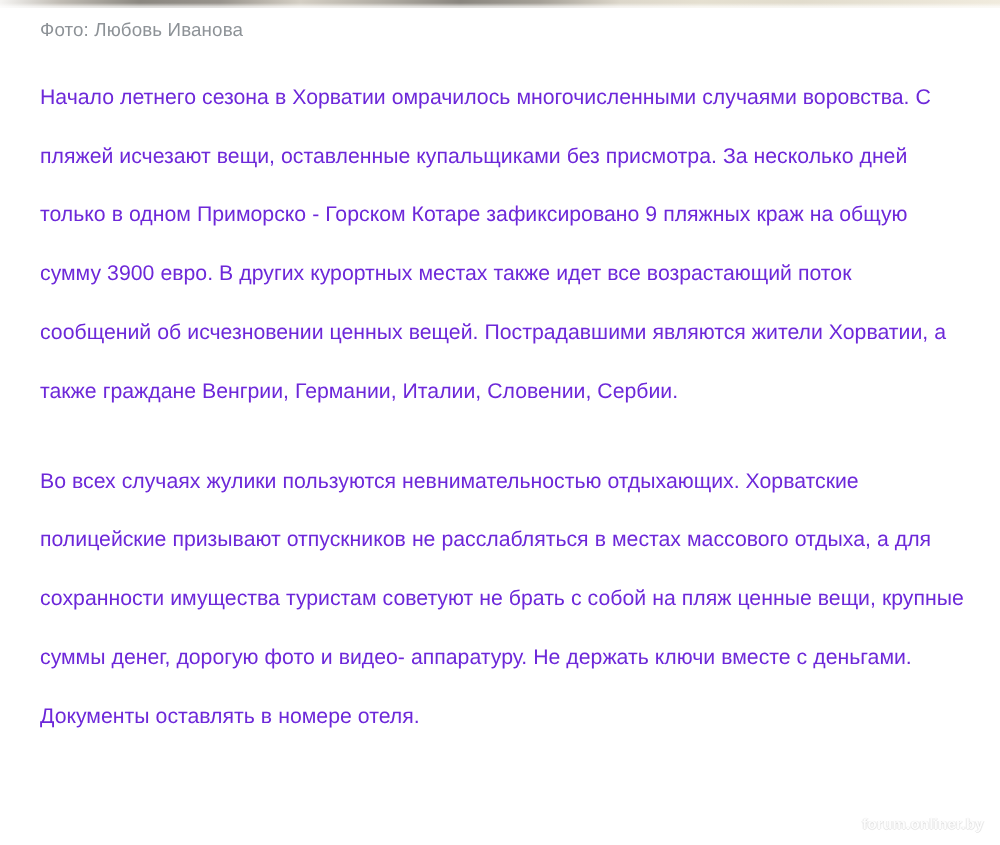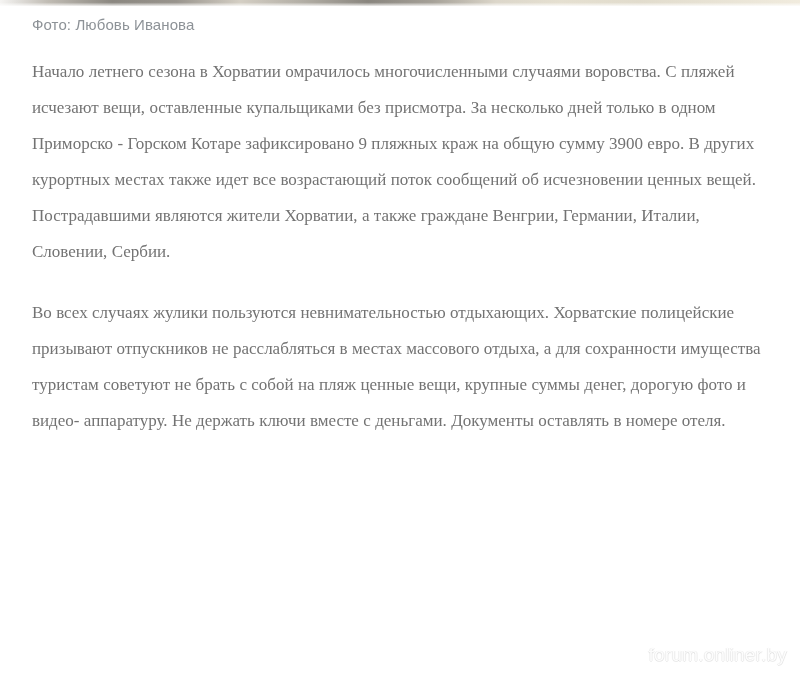--- a/index.html
+++ b/index.html
@@ -60,39 +60,38 @@
     font-size: 15px;
     line-height: 22px;
     color: #8d9297;
     letter-spacing: 0.1px;
     margin: 0 0 18px 0;
     white-space: nowrap;
   }
 
   .article-paragraph {
     font-size: 17px;
-    line-height: 36px;
-    color: #737373;
+    line-height: 47px;
+    color: #6d28d9;
     margin: 0 0 25px 0;
     max-width: 748px;
     text-align: left;
     word-spacing: 0.1px;
-    font-family: Liberation Serif, serif;
   }
   .article-paragraph:last-of-type {
     margin-bottom: 0;
   }
 
   #watermark {
     position: absolute;
     right: 13px;
     bottom: 10px;
     font-family: "Liberation Sans", sans-serif;
-    font-size: 19px;
-    font-weight: normal;
+    font-size: 12px;
+    font-weight: bold;
     letter-spacing: 0.2px;
     color: rgba(255,255,255,0.95);
     text-shadow:
       0 1px 0 rgba(0,0,0,0.10),
       0 0 1px rgba(0,0,0,0.14),
       1px 0 0 rgba(0,0,0,0.07),
       -1px 0 0 rgba(0,0,0,0.07);
     opacity: 0.72;
     pointer-events: none;
     user-select: none;

